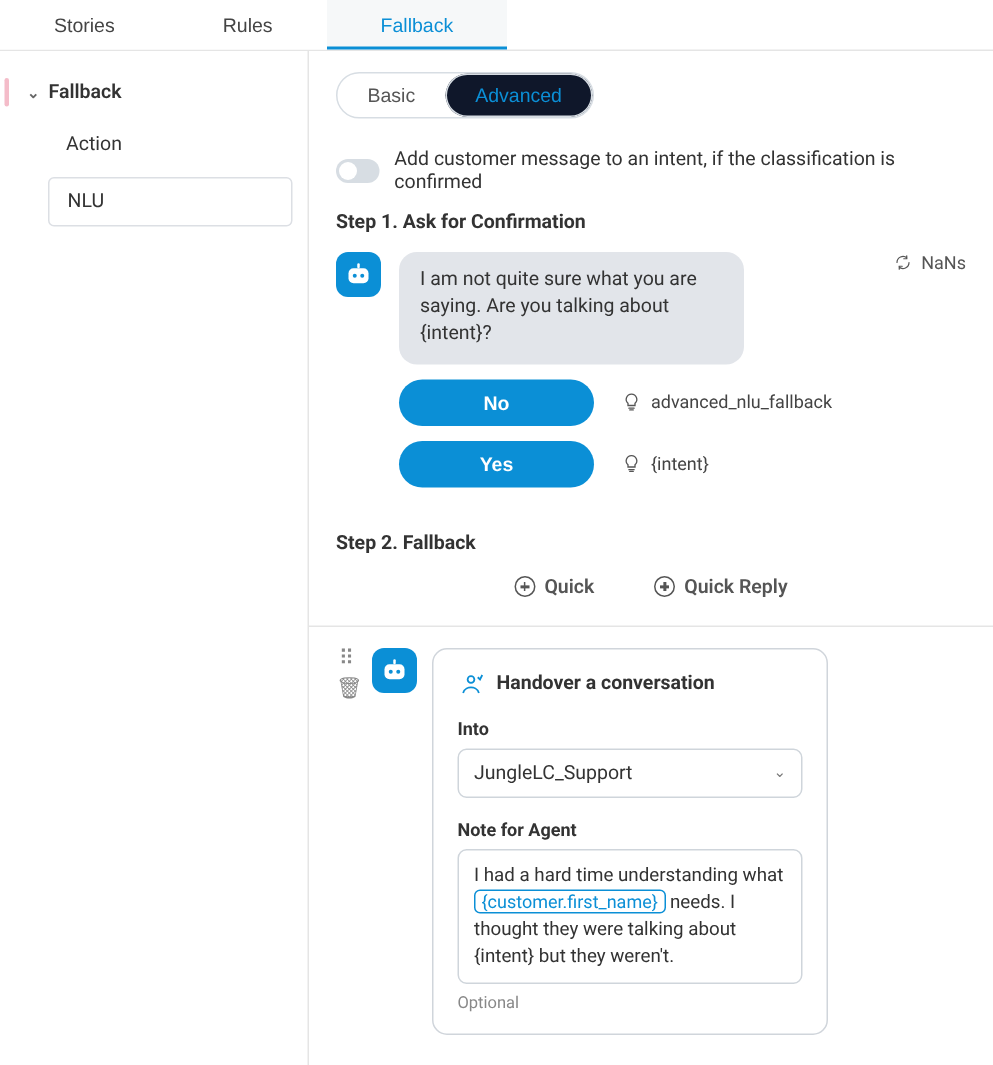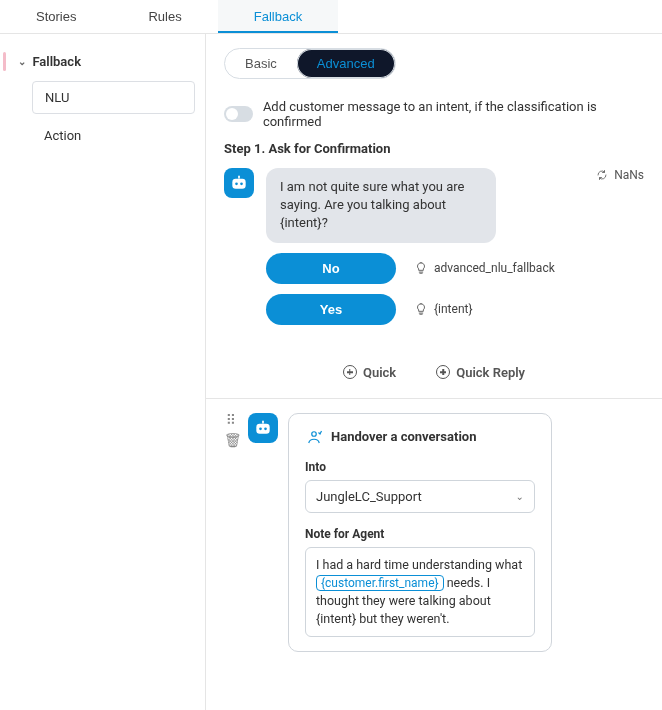--- a/index.html
+++ b/index.html
@@ -62,22 +62,22 @@
   <button class="top-tab active">Fallback</button>
 </div>
 
 <div class="main">
   <div class="sidebar">
     <div class="side-group">
       <div class="side-head">
         <span class="chev">⌄</span>
         <span>Fallback</span>
       </div>
+      <div class="side-item">Action</div>
       <div class="side-item sel">NLU</div>
-      <div class="side-item">Action</div>
     </div>
   </div>
 
   <div class="content">
 
     <div class="seg">
       <button>Basic</button>
       <button class="on">Advanced</button>
     </div>
 
@@ -120,20 +120,21 @@
       <button class="pill">Yes</button>
       <div class="hint">
         <svg viewBox="0 0 24 24">
             <path d="M12 3a6 6 0 0 0-4 10.5V16h8v-2.5A6 6 0 0 0 12 3zM9 19h6M10 21h4" stroke="#555" stroke-width="1.5" fill="none" stroke-linecap="round"></path>
           </svg>
         <span>{intent}</span>
       </div>
     </div>
 
     <div style="height:26px"></div>
+    <div class="step-h">Step 2. Fallback</div>
 
     <div class="action-row">
       <div class="action-item">
         <span class="circ-plus"></span>
         <span>Quick</span>
       </div>
       <div class="action-item">
         <span class="circ-plus"></span>
         <span>Quick Reply</span>
       </div>
@@ -163,19 +164,20 @@
             </svg>
           <span>Handover a conversation</span>
         </div>
         <label class="lbl">Into</label>
         <div class="select">
           <span>JungleLC_Support</span>
           <span class="caret">⌄</span>
         </div>
         <label class="lbl">Note for Agent</label>
         <div class="note"><span>I had a hard time understanding what </span><span class="chip">{customer.first_name}</span><span> needs. I thought they were talking about {intent} but they weren't.</span></div>
+        <div class="optional">Optional</div>
       </div>
     </div>
 
     
 
   </div>
 </div>
 
 </body></html>

